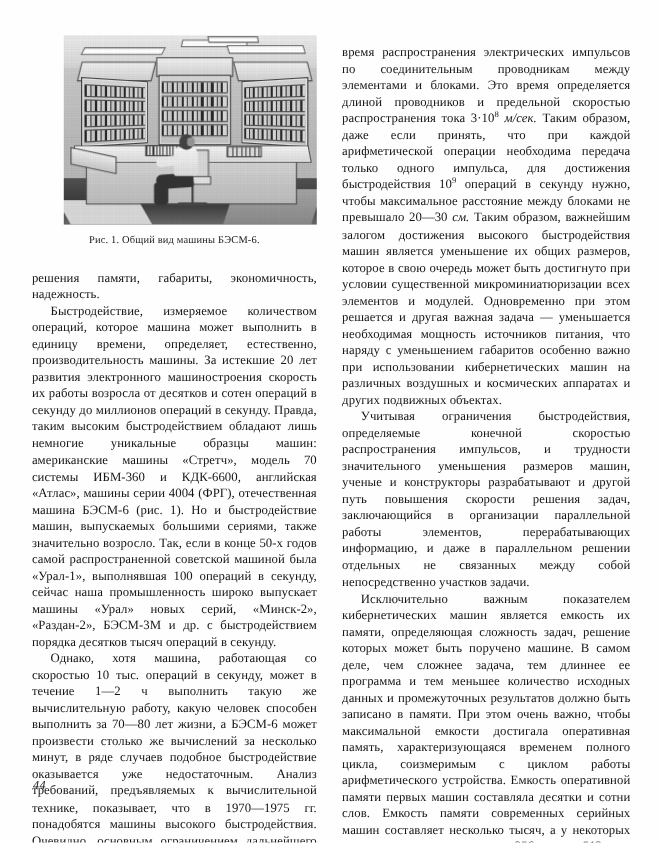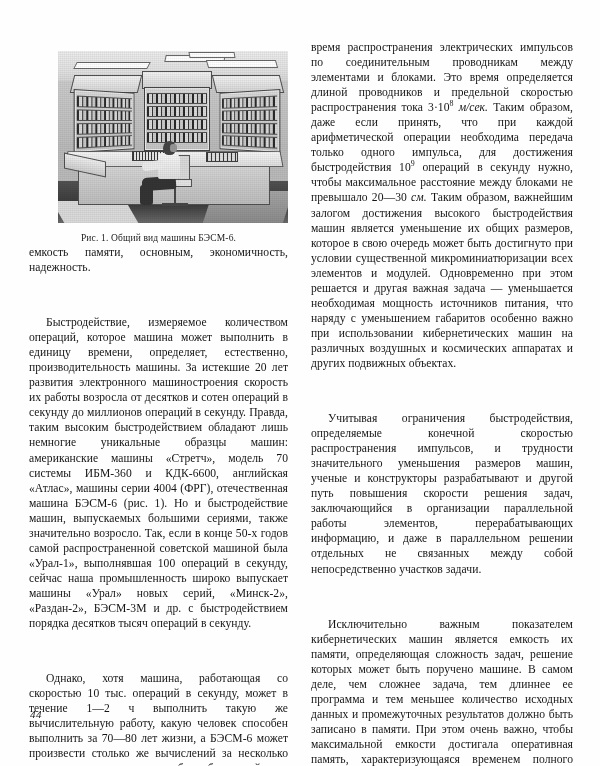--- a/index.html
+++ b/index.html
@@ -19,21 +19,21 @@
   .page {
     position: absolute;
     inset: 0;
     background: #fefefe;
   }
 
   
   .figure {
     position: absolute;
     left: 29px;
-    top: 51px;
+    top: 32px;
     width: 259px;
   }
   .photo-frame {
     width: 230px;
     height: 172px;
     margin-left: 29px;
     position: relative;
     overflow: hidden;
     background: #b9b7b2;
     filter: grayscale(1) contrast(1.05);
@@ -212,21 +212,21 @@
   
   .body-text {
     font-size: 11.6px;
     line-height: 15.05px;
     text-align: justify;
     letter-spacing: .05px;
     color: #151515;
     -webkit-font-smoothing: none;
   }
   .body-text p { margin: 0; }
-  .body-text p.indent { text-indent: 17px; margin-top: 40px; }
+  .body-text p.indent { text-indent: 17px; }
 
   .left-body {
     position: absolute;
     left: 29px;
     top: 245px;
     width: 259px;
   }
   .right-body {
     position: absolute;
     left: 311px;
@@ -306,21 +306,21 @@
       <div class="op-arm"></div>
       <div class="op-head"></div>
       <div class="op-face"></div>
 
       <div class="ph-grain"></div>
     </div>
     <div class="fig-caption">Рис. 1. Общий вид машины БЭСМ-6.</div>
   </div>
 
   <div class="left-body body-text">
-    <p>емкость памяти, основным, экономичность, надежность.</p>
+    <p>решения памяти, габариты, экономичность, надежность.</p>
     <p class="indent">Быстродействие, измеряемое количеством операций, которое машина может выполнить в единицу времени, определяет, естественно, производительность машины. За истекшие 20 лет развития электронного машиностроения скорость их работы возросла от десятков и сотен операций в секунду до миллионов операций в секунду. Правда, таким высоким быстродействием обладают лишь немногие уникальные образцы машин: американские машины «Стретч», модель 70 системы ИБМ-360 и КДК-6600, английская «Атлас», машины серии 4004 (ФРГ), отечественная машина БЭСМ-6 (рис. 1). Но и быстродействие машин, выпускаемых большими сериями, также значительно возросло. Так, если в конце 50-х годов самой распространенной советской машиной была «Урал-1», выполнявшая 100 операций в секунду, сейчас наша промышленность широко выпускает машины «Урал» новых серий, «Минск-2», «Раздан-2», БЭСМ-3М и др. с быстродействием порядка десятков тысяч операций в секунду.</p>
     <p class="indent">Однако, хотя машина, работающая со скоростью 10 тыс. операций в секунду, может в течение 1—2 ч выполнить такую же вычислительную работу, какую человек способен выполнить за 70—80 лет жизни, а БЭСМ-6 может произвести столько же вычислений за несколько минут, в ряде случаев подобное быстродействие оказывается уже недостаточным. Анализ требований, предъявляемых к вычислительной технике, показывает, что в 1970—1975 гг. понадобятся машины высокого быстродействия. Очевидно, основным ограничением дальнейшего наращивания скорости работы таких сверхбыстродействующих машин становится</p>
   </div>
 
   <div class="right-body body-text">
     <p>время распространения электрических импульсов по соединительным проводникам между элементами и блоками. Это время определяется длиной проводников и предельной скоростью распространения тока 3·10<sup>8</sup> <i class="it">м/сек.</i> Таким образом, даже если принять, что при каждой арифметической операции необходима передача только одного импульса, для достижения быстродействия 10<sup>9</sup> операций в секунду нужно, чтобы максимальное расстояние между блоками не превышало 20—30 <i class="it">см.</i> Таким образом, важнейшим залогом достижения высокого быстродействия машин является уменьшение их общих размеров, которое в свою очередь может быть достигнуто при условии существенной микроминиатюризации всех элементов и модулей. Одновременно при этом решается и другая важная задача — уменьшается необходимая мощность источников питания, что наряду с уменьшением габаритов особенно важно при использовании кибернетических машин на различных воздушных и космических аппаратах и других подвижных объектах.</p>
     <p class="indent">Учитывая ограничения быстродействия, определяемые конечной скоростью распространения импульсов, и трудности значительного уменьшения размеров машин, ученые и конструкторы разрабатывают и другой путь повышения скорости решения задач, заключающийся в организации параллельной работы элементов, перерабатывающих информацию, и даже в параллельном решении отдельных не связанных между собой непосредственно участков задачи.</p>
     <p class="indent">Исключительно важным показателем кибернетических машин является емкость их памяти, определяющая сложность задач, решение которых может быть поручено машине. В самом деле, чем сложнее задача, тем длиннее ее программа и тем меньшее количество исходных данных и промежуточных результатов должно быть записано в памяти. При этом очень важно, чтобы максимальной емкости достигала оперативная память, характеризующаяся временем полного цикла, соизмеримым с циклом работы арифметического устройства. Емкость оперативной памяти первых машин составляла десятки и сотни слов. Емкость памяти современных серийных машин составляет несколько тысяч, а у некоторых уникальных машин достигает 256 и даже 512 тыс. слов при длительности полного цикла считывания — записи до 1—2  Значительного ускорения работы машины удается достигнуть, применяя в дополнение к основному оперативному запоминающемуся устройству на ферритовых сердечниках так называемую сверхопера-</p>
   </div>
 

